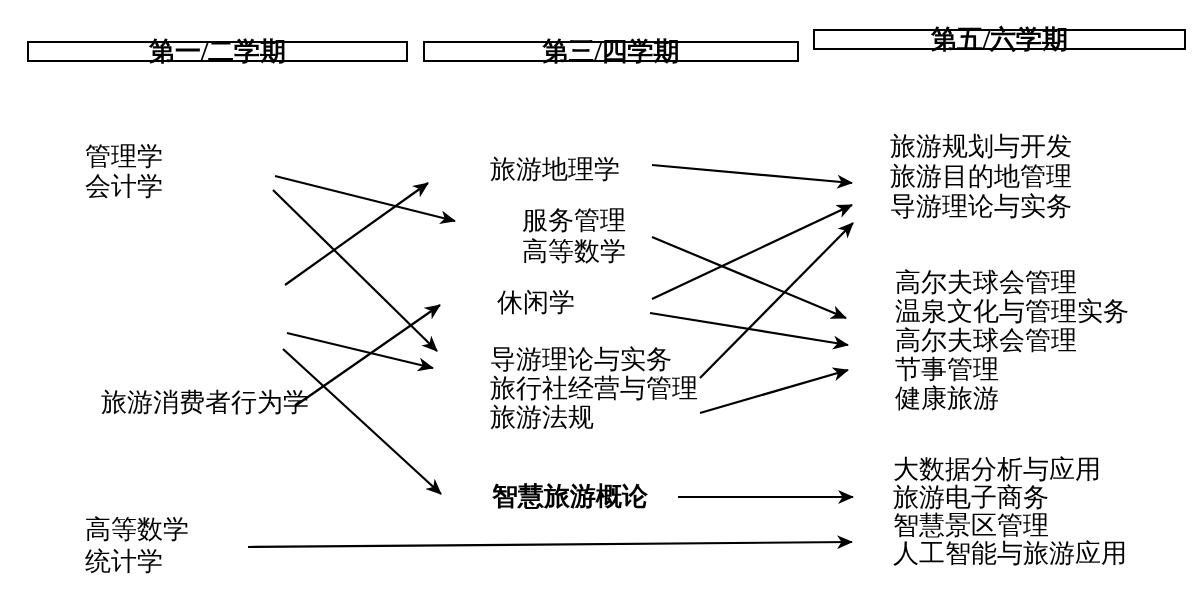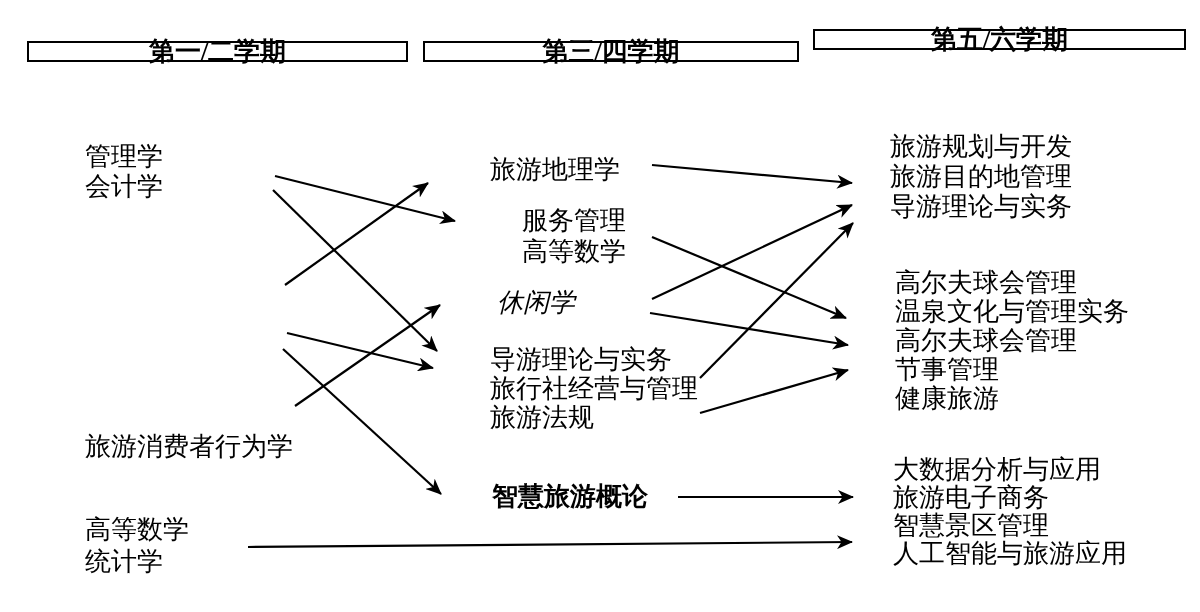--- a/index.html
+++ b/index.html
@@ -48,36 +48,36 @@
     <span>第三/四学期</span>
   </div>
   <div class="header-box" style="left:813px; top:29px; width:373px;">
     <span>第五/六学期</span>
   </div>
 
   <div class="group" style="left:85px; top:142px; line-height:30px;">
       <div class="course">管理学</div>
       <div class="course">会计学</div>
     </div>
-  <div class="group" style="left:85px; top:388px; line-height:30px;margin-top:44px;">
+  <div class="group" style="left:101px; top:388px; line-height:30px;">
       <div class="course">旅游消费者行为学</div>
     </div>
   <div class="group" style="left:85px; top:514px; line-height:32px;">
       <div class="course">高等数学</div>
       <div class="course">统计学</div>
     </div>
 
   <div class="group" style="left:490px; top:155px; line-height:30px;">
       <div class="course">旅游地理学</div>
     </div>
   <div class="group" style="left:490px; top:205px; line-height:31px;margin-left:32px;">
       <div class="course">服务管理</div>
       <div class="course">高等数学</div>
     </div>
-  <div class="group" style="left:497px; top:288px; line-height:30px;font-style:italic;">
+  <div class="group" style="left:497px; top:288px; line-height:30px;">
       <div class="course">休闲学</div>
     </div>
   <div class="group" style="left:490px; top:345px; line-height:29px;">
       <div class="course">导游理论与实务</div>
       <div class="course">旅行社经营与管理</div>
       <div class="course">旅游法规</div>
     </div>
   <div class="group" style="left:492px; top:482px; line-height:30px;font-weight:bold;">
       <div class="course">智慧旅游概论</div>
     </div>

